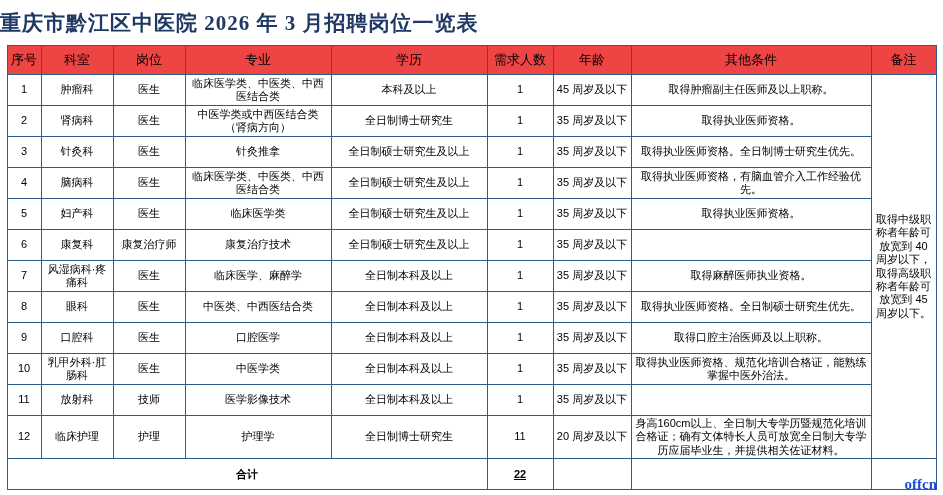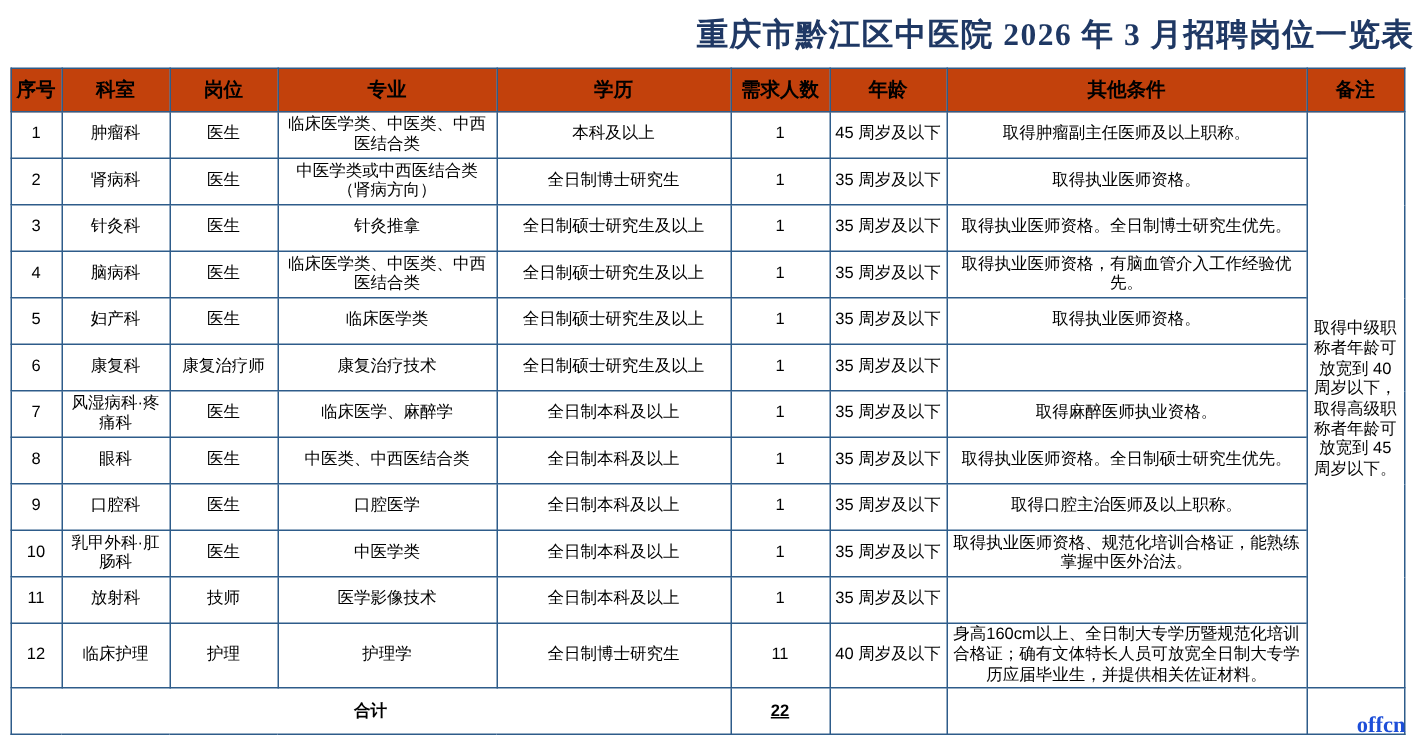--- a/index.html
+++ b/index.html
@@ -16,47 +16,46 @@
     overflow: hidden;
   }
   .page {
     width: 943px;
     height: 495px;
     position: relative;
     box-sizing: border-box;
     padding: 0;
   }
   .title {
-    text-align: right;
+    text-align: left;
     font-size: 21px;
     font-weight: bold;
     color: #1f3864;
     letter-spacing: 1px;
     padding: 9px 0 8px 0;
     font-family: "Liberation Serif", "DejaVu Serif", serif;
-    margin-left: 39px;
   }
   table.main {
     border-collapse: collapse;
     width: 929px;
     margin: 0 auto;
     table-layout: fixed;
   }
   table.main th, table.main td {
     border: 1px solid #2e5c8a;
     text-align: center;
     vertical-align: middle;
     font-size: 11px;
     line-height: 1.22;
     padding: 1px 2px;
     word-break: break-all;
   }
   table.main thead th {
-    background: #c2410c;
-    font-weight: bold;
+    background: #ef4444;
+    font-weight: normal;
     font-size: 13px;
     height: 26px;
     color: #000;
   }
   table.main tbody td {
     height: 28px;
     background: #ffffff;
   }
   td.other {
     font-size: 10.5px;
@@ -232,21 +231,21 @@
         <td>35 周岁及以下</td>
         <td class="other"></td>
       </tr>
       <tr>
         <td>12</td>
         <td>临床护理</td>
         <td>护理</td>
         <td>护理学</td>
         <td>全日制博士研究生</td>
         <td>11</td>
-        <td>40 周岁及以下</td>
+        <td>20 周岁及以下</td>
         <td class="other">身高160cm以上、全日制大专学历暨规范化培训合格证；确有文体特长人员可放宽全日制大专学历应届毕业生，并提供相关佐证材料。</td>
       </tr>
       <tr>
         <td class="total-label" colspan="5">合计</td>
         <td class="total-value">22</td>
         <td></td>
         <td></td>
         <td></td>
       </tr>
     </tbody>

